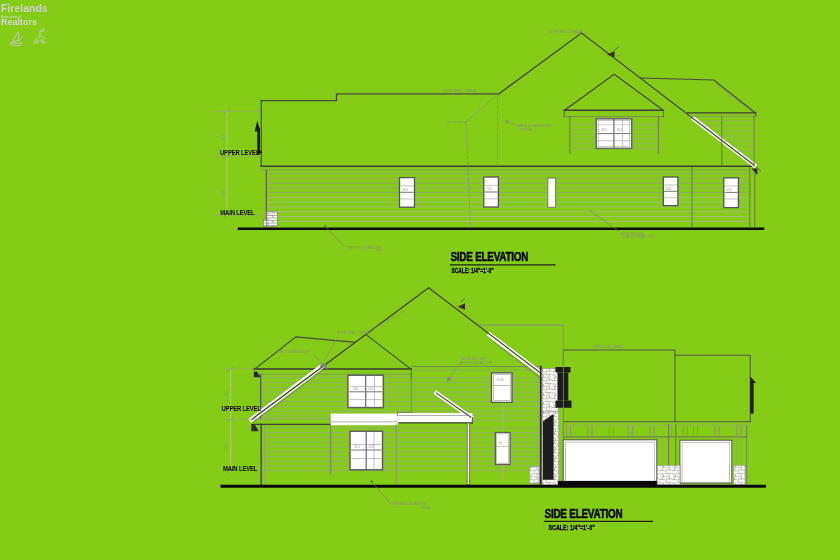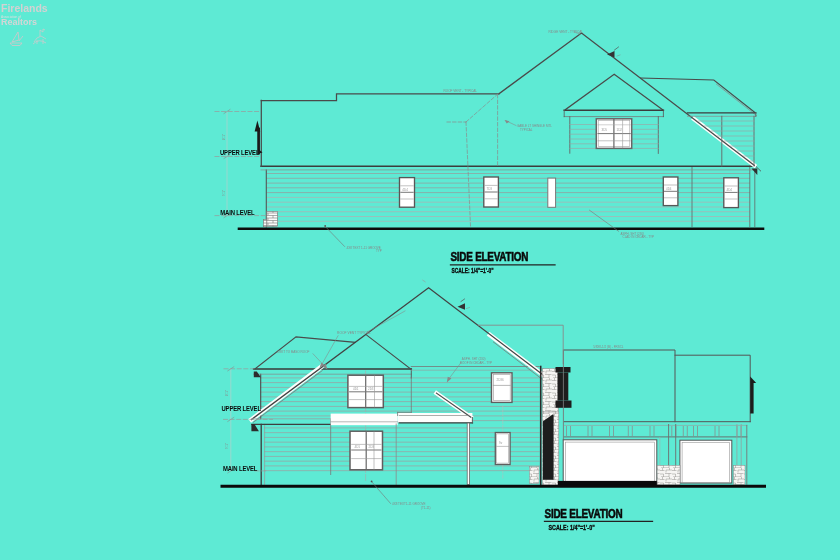--- a/index.html
+++ b/index.html
@@ -1,17 +1,17 @@
 <!DOCTYPE html>
 <html><head>
 <meta charset="utf-8">
 <style>
 html,body{margin:0;padding:0;background:#fdfdfc;}
 *{font-family:"Liberation Sans",sans-serif;}
-.sheet{position:relative;width:840px;height:560px;overflow:hidden;background:#5eead4;}
+.sheet{position:relative;width:840px;height:560px;overflow:hidden;background:#84cc16;}
 </style>
 </head>
 <body>
 <div class="sheet">
 <svg width="840" height="560" viewBox="0 0 840 560" shape-rendering="geometricPrecision" style="opacity:0.999">
 <defs>
 <pattern id="stone" width="12" height="9" patternUnits="userSpaceOnUse">
 <rect width="12" height="9" fill="#f6f5f3"></rect>
 <path d="M0,2.5 h4.5 M6,2 h6 M6,2 v2.5 M0,6 h3.5 M5,5.5 h6.5 M3.5,6 v3 M9,5.5 v3.5 M2.5,0 v2.5 M9.5,0 v2 M1,8.8 h8" stroke="#9a9895" stroke-width="0.55" fill="none"></path>
 </pattern>

